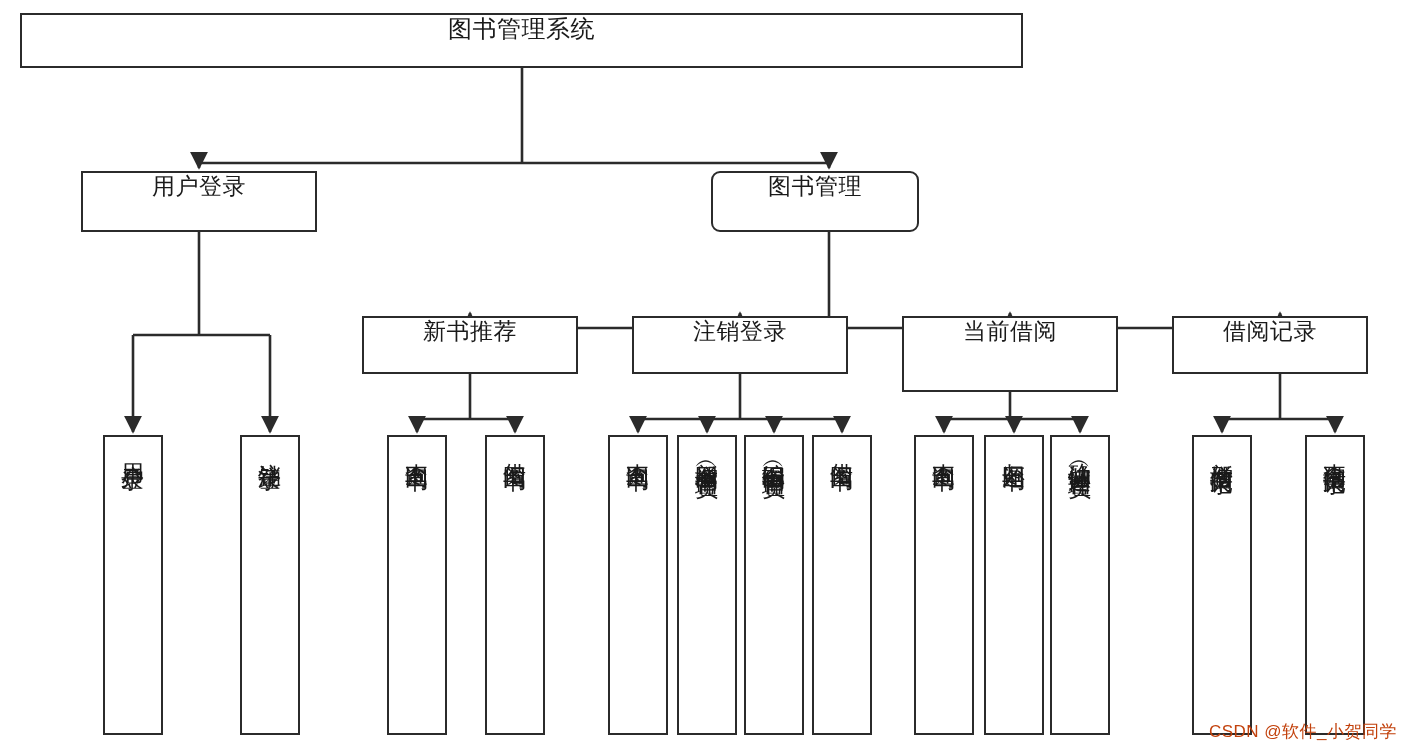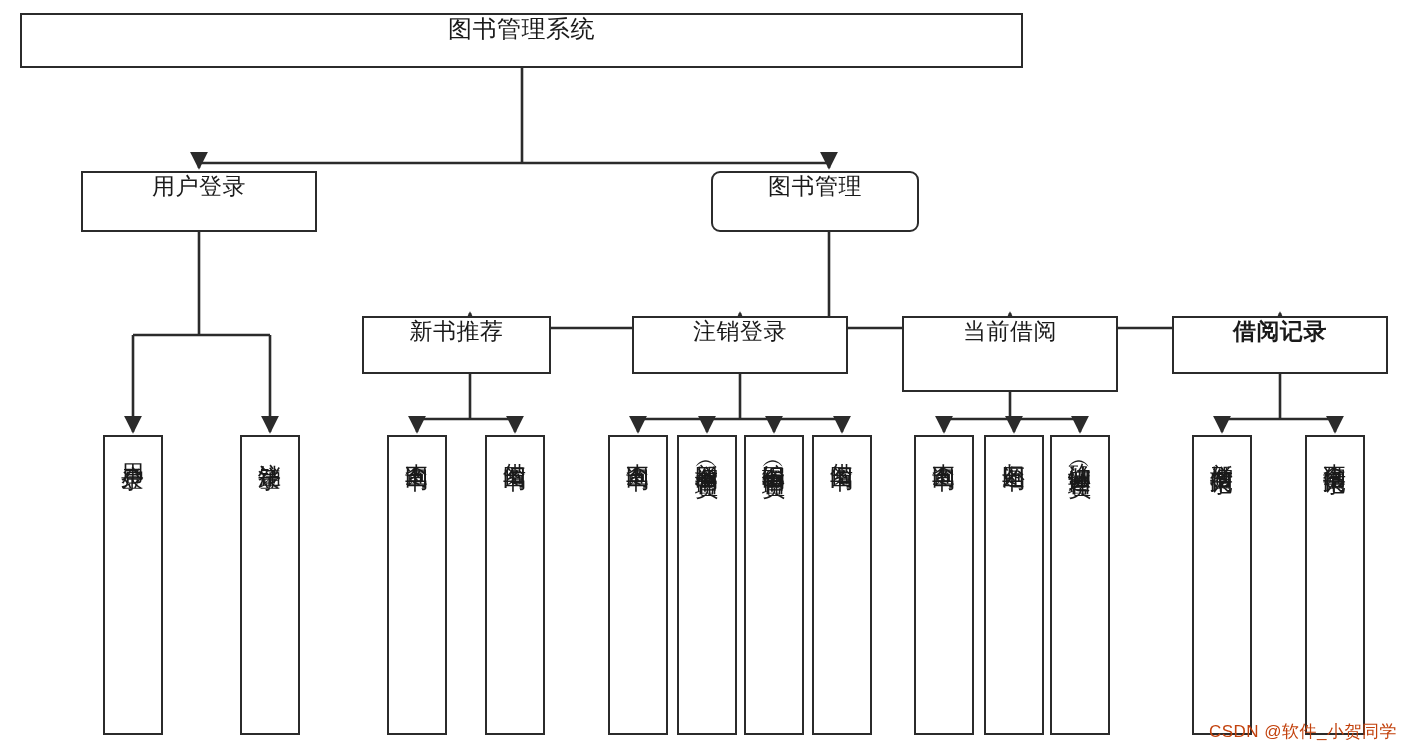--- a/index.html
+++ b/index.html
@@ -130,30 +130,30 @@
 
 <div class="node horiz root" style="left: 20px; top: 13px; width: 1003px; height: 55px;">
       <span class="node-label">图书管理系统</span>
     </div>
     <div class="node horiz" style="left: 81px; top: 171px; width: 236px; height: 61px;">
       <span class="node-label">用户登录</span>
     </div>
     <div class="node horiz" style="left: 711px; top: 171px; width: 208px; height: 61px; border-radius: 9px;">
       <span class="node-label">图书管理</span>
     </div>
-    <div class="node horiz" style="left: 362px; top: 316px; width: 189px; height: 58px;">
+    <div class="node horiz" style="left: 362px; top: 316px; width: 216px; height: 58px;">
       <span class="node-label">新书推荐</span>
     </div>
     <div class="node horiz" style="left: 632px; top: 316px; width: 216px; height: 58px;">
       <span class="node-label">注销登录</span>
     </div>
     <div class="node horiz" style="left: 902px; top: 316px; width: 216px; height: 76px;">
       <span class="node-label">当前借阅</span>
     </div>
-    <div class="node horiz" style="left: 1172px; top: 316px; width: 216px; height: 58px; font-weight: bold;">
+    <div class="node horiz" style="left: 1172px; top: 316px; width: 196px; height: 58px;">
       <span class="node-label">借阅记录</span>
     </div>
     <div class="node vert" style="left: 103px; top: 435px; width: 60px; height: 300px;">
       <span class="node-label">用户登录</span>
     </div>
     <div class="node vert" style="left: 240px; top: 435px; width: 60px; height: 300px;">
       <span class="node-label">注销登录</span>
     </div>
     <div class="node vert" style="left: 387px; top: 435px; width: 60px; height: 300px;">
       <span class="node-label">查询图书</span>

